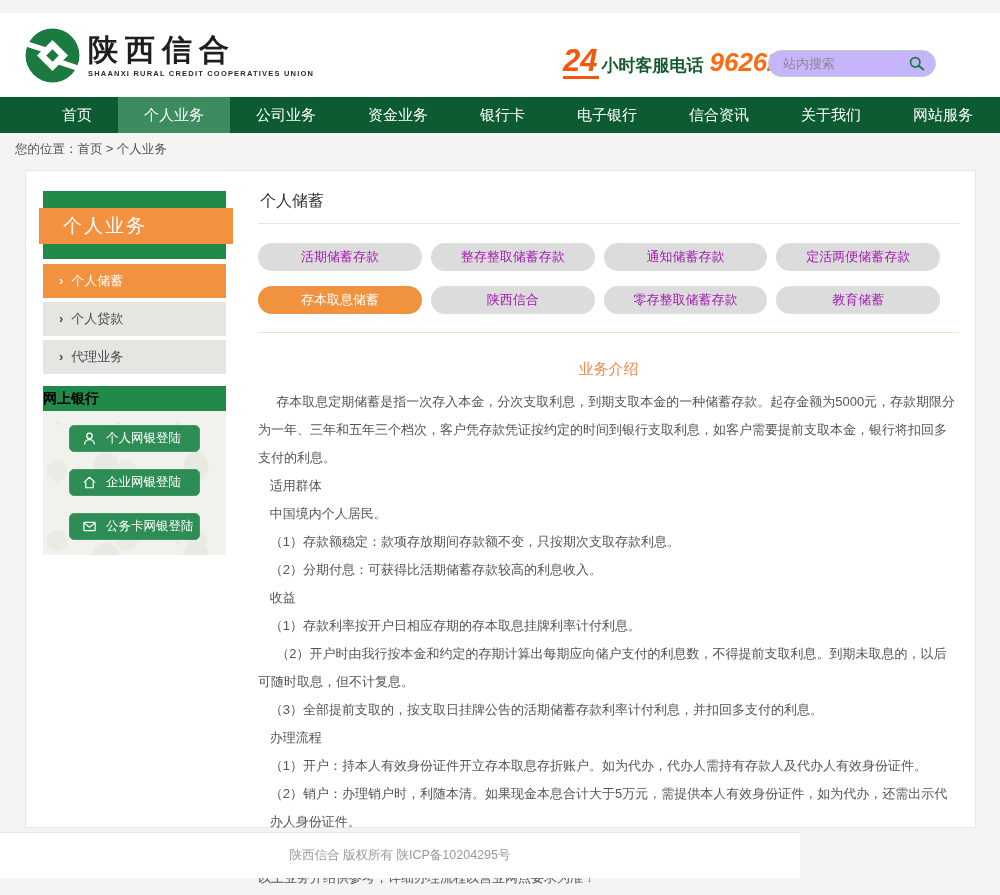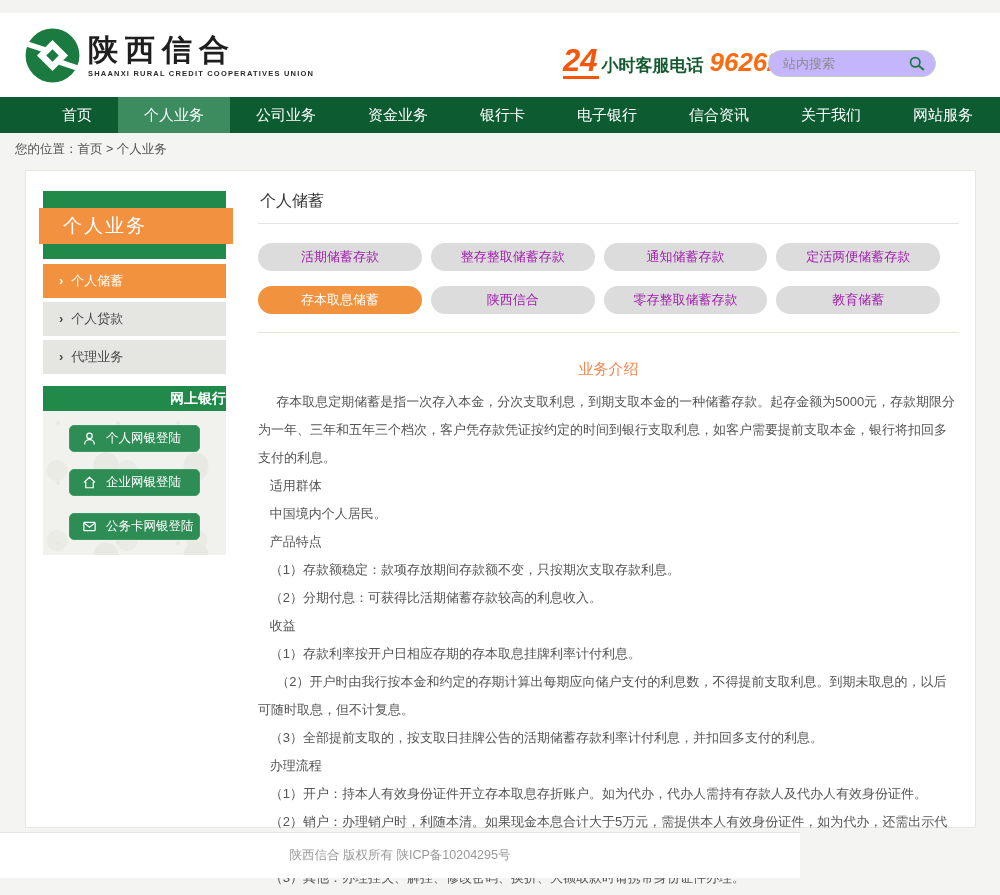--- a/index.html
+++ b/index.html
@@ -46,22 +46,22 @@
 
   
   .sidebar { position:absolute; left:17px; top:20px; width:183px; }
   .side-green { position:relative; height:68px; background:#21894a; margin-bottom:5px; }
   .side-ribbon { position:absolute; top:17px; left:-4px; width:194px; height:36px; background:#f29240;
     color:#fff; font-size:19px; line-height:36px; padding-left:24px; letter-spacing:2px; }
   .side-menu-item { height:34px; line-height:34px; background:#e5e5e2; color:#4a4a4a; font-size:13px;
     padding-left:16px; margin-bottom:4px; cursor:pointer; display:flex; align-items:center; }
   .side-menu-item .arrow { font-size:13px; margin-right:8px; font-weight:bold; }
   .side-menu-item.active { background:#f2923f; color:#fff; }
-  .online-title { margin-top:12px; height:25px; line-height:25px; background:#21894a; color:#ffffff;
-    font-size:14px; font-weight:bold; text-align:right; }
+  .online-title { margin-top:12px; height:25px; line-height:25px; background:#21894a; color:#000000;
+    font-size:14px; font-weight:bold; text-align:left; }
   .pattern-box { background:#f1f1ee;
     background-image:radial-gradient(circle at 25% 20%, #e7e7e2 0 1.5px, transparent 2px),
                      radial-gradient(circle at 70% 60%, #e9e9e4 0 12px, transparent 13px),
                      radial-gradient(circle at 20% 85%, #ebebe6 0 10px, transparent 11px);
     background-size:60px 60px, 90px 90px, 70px 70px;
     padding:14px 0 15px; display:flex; flex-direction:column; align-items:center; gap:17px; }
   .bank-btn { width:131px; height:27px; background:#2e8c55; border:1px solid #3f9a63; border-radius:5px;
     color:#fff; font-size:12.5px; display:flex; align-items:center; padding-left:12px; gap:9px; cursor:pointer; }
   .bank-btn svg { width:15px; height:15px; flex:0 0 auto; }
 
@@ -211,21 +211,20 @@
     </div>
 
     <div class="pills-divider"></div>
 
     <div class="section-heading">业务介绍</div>
 
     <div class="paragraphs">
       <p class="indent">存本取息定期储蓄是指一次存入本金，分次支取利息，到期支取本金的一种储蓄存款。起存金额为5000元，存款期限分为一年、三年和五年三个档次，客户凭存款凭证按约定的时间到银行支取利息，如客户需要提前支取本金，银行将扣回多支付的利息。</p>
       <p class="pad">适用群体</p>
       <p class="pad">中国境内个人居民。</p>
-      <p class="pad">产品特点</p>
       <p class="pad">（1）存款额稳定：款项存放期间存款额不变，只按期次支取存款利息。</p>
       <p class="pad">（2）分期付息：可获得比活期储蓄存款较高的利息收入。</p>
       <p class="pad">收益</p>
       <p class="pad">（1）存款利率按开户日相应存期的存本取息挂牌利率计付利息。</p>
       <p class="indent">（2）开户时由我行按本金和约定的存期计算出每期应向储户支付的利息数，不得提前支取利息。到期未取息的，以后可随时取息，但不计复息。</p>
       <p class="pad">（3）全部提前支取的，按支取日挂牌公告的活期储蓄存款利率计付利息，并扣回多支付的利息。</p>
       <p class="pad">办理流程</p>
       <p class="pad">（1）开户：持本人有效身份证件开立存本取息存折账户。如为代办，代办人需持有存款人及代办人有效身份证件。</p>
       <p class="pad">（2）销户：办理销户时，利随本清。如果现金本息合计大于5万元，需提供本人有效身份证件，如为代办，还需出示代办人身份证件。</p>
       <p class="pad">（3）其他：办理挂失、解挂、修改密码、换折、大额取款时请携带身份证件办理。</p>

